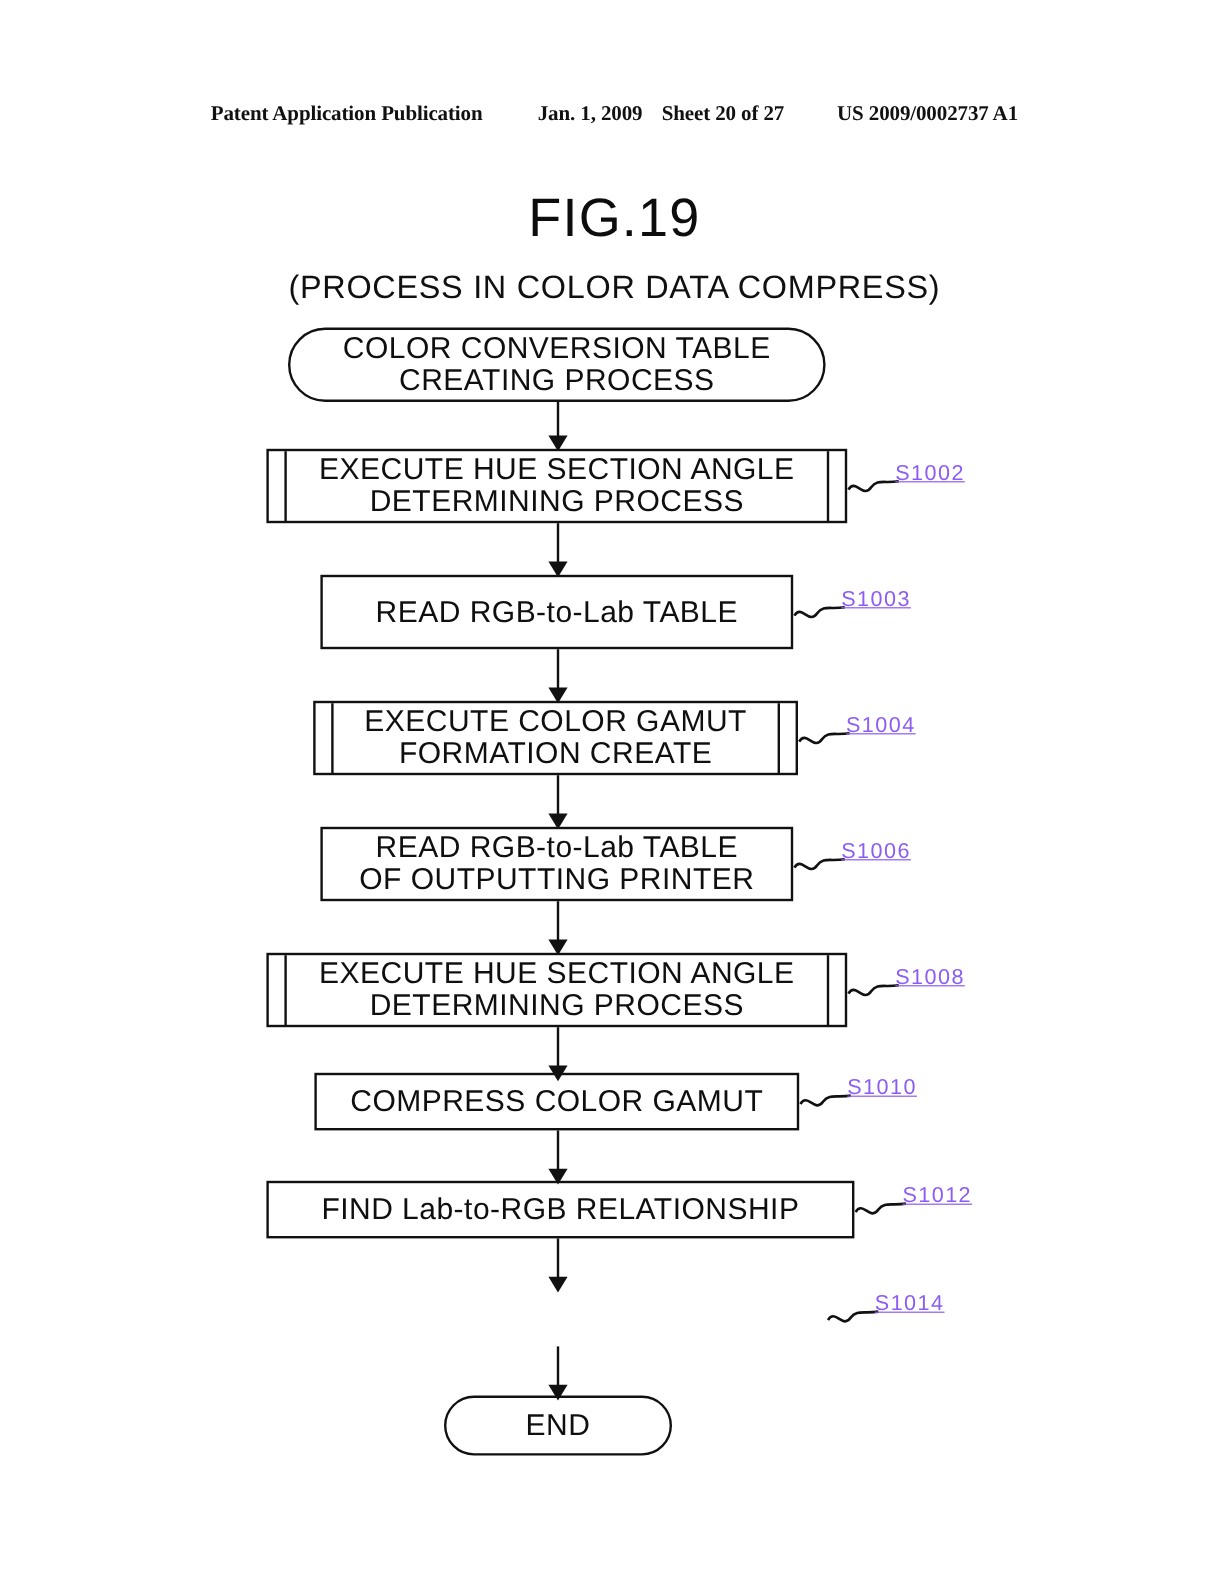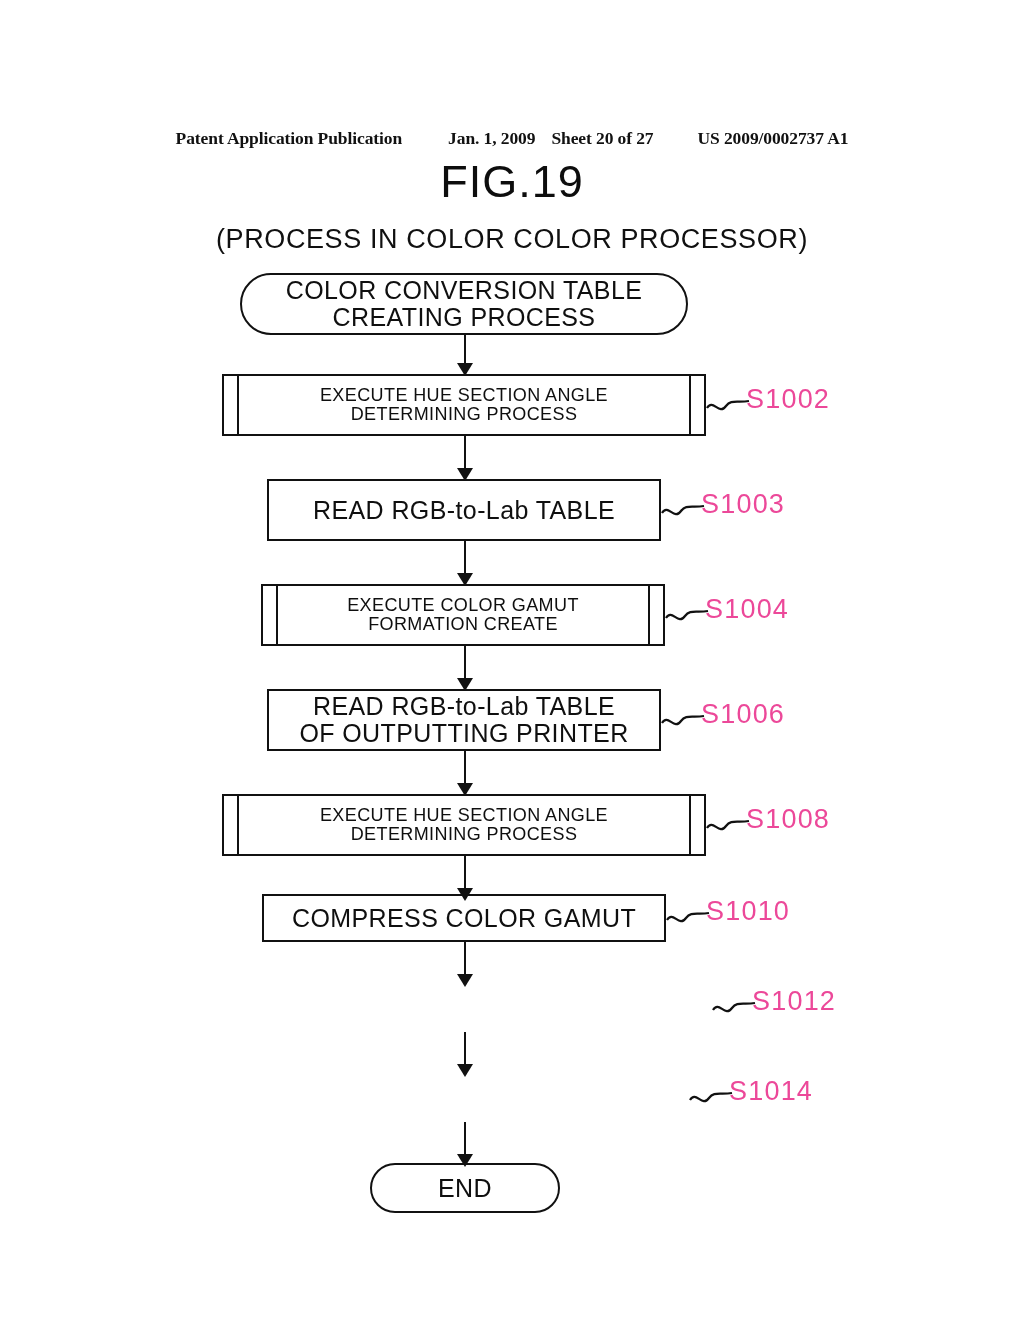--- a/index.html
+++ b/index.html
@@ -26,21 +26,21 @@
     height: 26px;
     display: flex;
     align-items: baseline;
     justify-content: center;
     font-family: "Liberation Serif", serif;
     font-weight: bold;
     font-size: 17.5px;
     letter-spacing: -0.1px;
     white-space: nowrap;
   }
-  #page-header .hdr-pub   { margin-right: 46px; margin-top: 44px; }
+  #page-header .hdr-pub   { margin-right: 46px; }
   #page-header .hdr-date  { margin-right: 16px; }
   #page-header .hdr-sheet { margin-right: 44px; }
   #page-header .hdr-num   { }
 
   
   .fig-title {
     position: absolute;
     left: 0;
     top: 156px;
     width: 1024px;
@@ -91,21 +91,21 @@
   }
   
   .process {
     border: 2.5px solid #111;
     font-size: 25px;
     justify-content: center;
   }
   
   .predefined {
     border: 2.5px solid #111;
-    font-size: 18px;
+    font-size: 25px;
   }
   .predefined::before,
   .predefined::after {
     content: "";
     position: absolute;
     top: -0.5px;
     bottom: -0.5px;
     width: 0;
     border-left: 2.5px solid #111;
   }
@@ -125,43 +125,44 @@
     width: 0;
     height: 0;
     border-left: 8px solid transparent;
     border-right: 8px solid transparent;
     border-top: 13px solid #111;
   }
 
   
   .step-label {
     position: absolute;
-    font-size: 27px;
+    font-size: 18px;
     letter-spacing: 1.2px;
-    color: #ec4899;
+    color: #8b5cf6;
     white-space: nowrap;
+    text-decoration: underline;
   }
   .leader {
     position: absolute;
     height: 18px;
   }
   .leader svg { display: block; overflow: visible; }
 </style>
 </head>
 <body>
 
 <div id="page-header">
   <span class="hdr-pub">Patent Application Publication</span>
   <span class="hdr-date">Jan. 1, 2009</span>
   <span class="hdr-sheet">Sheet 20 of 27</span>
   <span class="hdr-num">US 2009/0002737 A1</span>
 </div>
 
 <div class="fig-title">FIG.19</div>
-<div class="fig-subtitle">(PROCESS IN COLOR COLOR PROCESSOR)</div>
+<div class="fig-subtitle">(PROCESS IN COLOR DATA COMPRESS)</div>
 
 <div id="flowchart">
 
   <div class="node terminator" style="left:240px; top:273px; width:448px; height:62px;">
     <span class="line">COLOR CONVERSION TABLE</span>
     <span class="line">CREATING PROCESS</span>
   </div>
 
   <div class="conn" style="left:464px; top:335px; height:32px;"></div>
   <div class="arrowhead" style="left:457px; top:363px;"></div>
@@ -241,20 +242,23 @@
   <div class="leader" style="left:666px; top:908px; width:42px;">
     <svg width="44" height="18" viewBox="0 0 44 18">
       <path d="M1 12 C7 2, 13 20, 20 10 C25 3, 31 7, 43 5" fill="none" stroke="#111" stroke-width="2.2"></path>
     </svg>
   </div>
   <div class="step-label" style="left:706px; top:896px;">S1010</div>
 
   <div class="conn" style="left:464px; top:942px; height:36px;"></div>
   <div class="arrowhead" style="left:457px; top:974px;"></div>
 
+  <div class="node process" style="left:222px; top:984px; width:490px; height:48px;">
+    <span class="line">FIND Lab-to-RGB RELATIONSHIP</span>
+  </div>
   <div class="leader" style="left:712px; top:998px; width:42px;">
     <svg width="44" height="18" viewBox="0 0 44 18">
       <path d="M1 12 C7 2, 13 20, 20 10 C25 3, 31 7, 43 5" fill="none" stroke="#111" stroke-width="2.2"></path>
     </svg>
   </div>
   <div class="step-label" style="left:752px; top:986px;">S1012</div>
 
   <div class="conn" style="left:464px; top:1032px; height:36px;"></div>
   <div class="arrowhead" style="left:457px; top:1064px;"></div>
 

